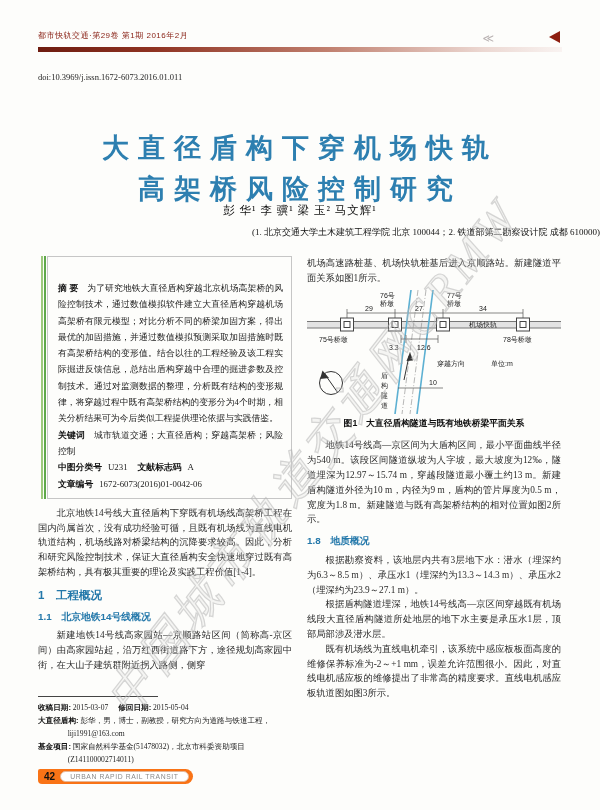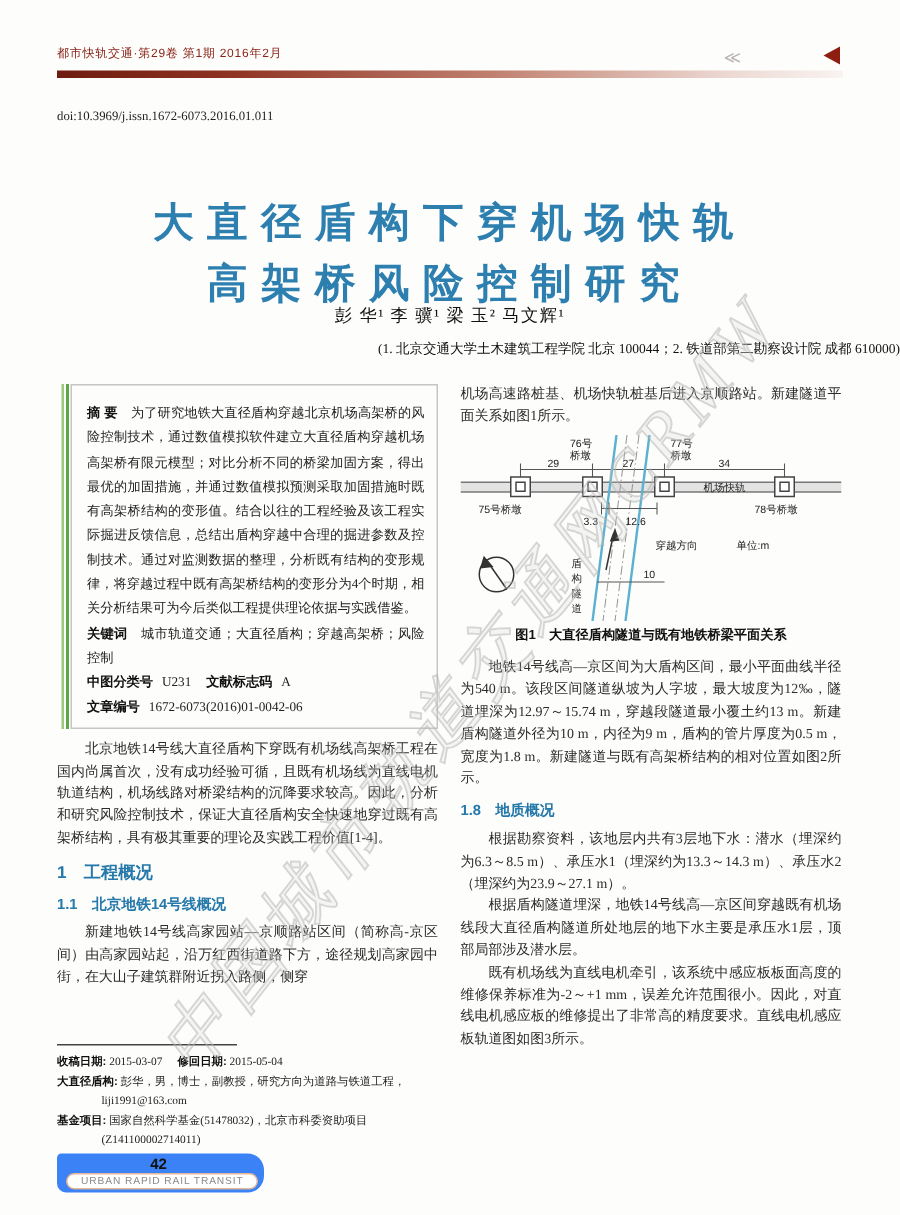--- a/index.html
+++ b/index.html
@@ -22,21 +22,21 @@
   .title { position:absolute; top:100px; left:0; width:100%; text-align:center;
     color:#2d7fb0; font-size:27px; font-weight:bold; line-height:41px; letter-spacing:9px;
     font-family:"Liberation Serif","DejaVu Serif",serif;margin-top:28px; }
   .authors { position:absolute; top:203px; width:100%; text-align:center; font-size:11.5px; color:#111; letter-spacing:1px; }
   .affil { position:absolute; top:226px; width:100%; text-align:right; font-size:9px; color:#111; }
   
   .cols { position:absolute; top:256px; left:38px; width:524px; height:512px; display:flex; gap:15px; }
   .col { width:254px; position:relative; font-size:9.3px; line-height:14.8px; text-align:justify; }
   .col p.ind { text-indent:2em; }
   
-  .abs-box { position:relative; margin-left:9px; border:1px solid #c6c6c6; padding:10px 8px 6px 10px;
+  .abs-box { position:relative; margin-left:9px; border:1px solid #c6c6c6; padding:23px 8px 6px 10px;
     font-size:8.8px; line-height:16.3px; color:#222; text-align:justify; }
   .abs-bar { position:absolute; left:-7px; top:-1px; bottom:-1px; width:5px;
     background:linear-gradient(to right,#9dc97c 0 2px,#fdfdfb 2px 3px,#5fa84a 3px 5px); }
   .abs-box b, .fn b, .meta-row b { font-family:"Liberation Sans","DejaVu Sans",sans-serif; font-weight:bold; color:#111; }
   .meta-row { line-height:16.3px; }
   .meta-row .v { padding:0 10px 0 6px; }
   
   .h1 { font-family:"Liberation Sans","DejaVu Sans",sans-serif; font-size:11.5px; font-weight:bold; color:#2478aa; margin:8px 0 5px; }
   .h2 { font-family:"Liberation Sans","DejaVu Sans",sans-serif; font-size:9.8px; font-weight:bold; color:#2478aa; margin:7px 0 4px; }
   
@@ -45,21 +45,21 @@
   .fn { padding-left:3.9em; text-indent:-3.9em; }
   .fn .gap { display:inline-block; width:10px; }
   
   .fig { margin:4px 0 2px; }
   .fig svg { display:block; }
   .figcap { text-align:center; font-family:"Liberation Sans","DejaVu Sans",sans-serif;
     font-size:8.8px; font-weight:bold; color:#111; margin:2px 0 8px; }
   .svgtxt { font-family:"Liberation Sans","DejaVu Sans",sans-serif; font-size:7px; fill:#222; }
   
   .foot { position:absolute; top:769px; left:38px; display:flex; align-items:center;
-    background:#3b82f6; border-radius:3px 11px 11px 6px; padding:2px 4px 2px 6px;flex-direction:column; }
+    background:#f97316; border-radius:3px 11px 11px 6px; padding:2px 4px 2px 6px; }
   .foot-num { font-family:"Liberation Sans","DejaVu Sans",sans-serif; font-weight:bold; font-size:10px; color:#111; margin-right:5px; }
   .foot-cap { background:#fff; border:1px solid #e4b698; border-radius:8px; padding:1px 9px;
     font-family:"Liberation Sans","DejaVu Sans",sans-serif; font-size:6.8px; color:#8a8a8a; letter-spacing:.6px; }
   
   .wm { position:absolute; left:92px; top:688px; transform:rotate(-52deg); transform-origin:0 0;
     white-space:nowrap; font-size:47px; font-style:italic; letter-spacing:6px;
     color:rgba(205,205,205,0.18); -webkit-text-stroke:1.2px rgba(178,178,178,0.5);
     pointer-events:none; z-index:6; font-family:"Liberation Serif","DejaVu Serif",serif; }
 </style>
 </head>

